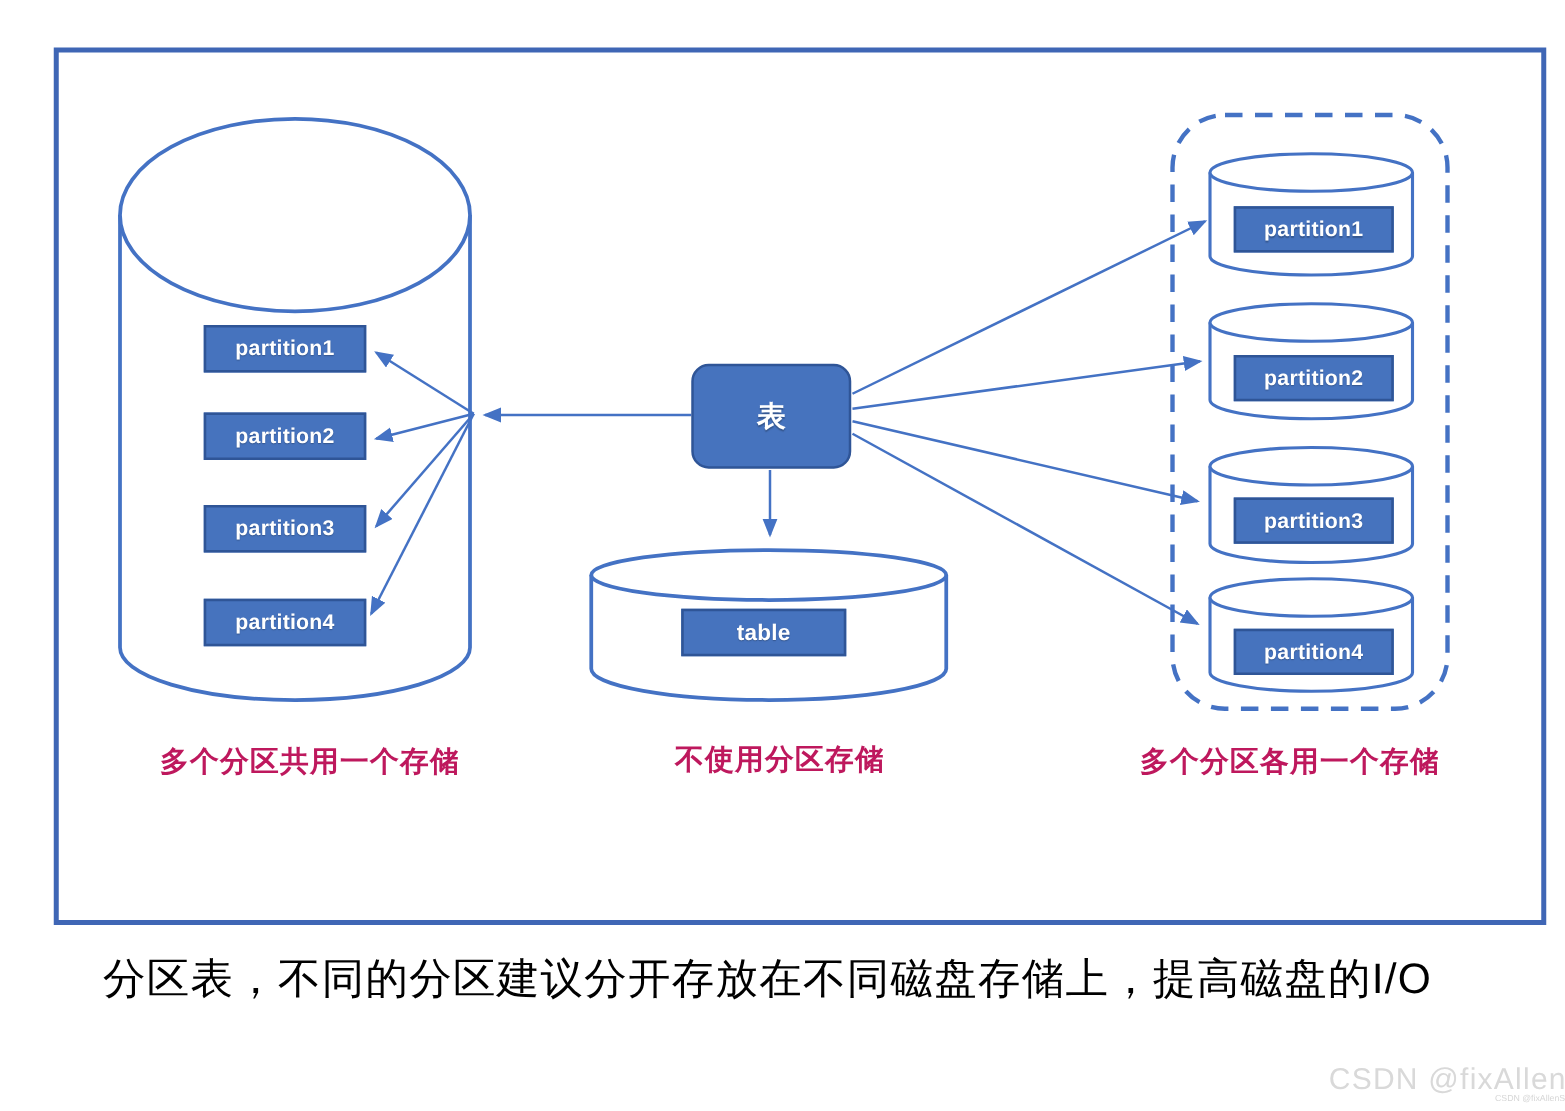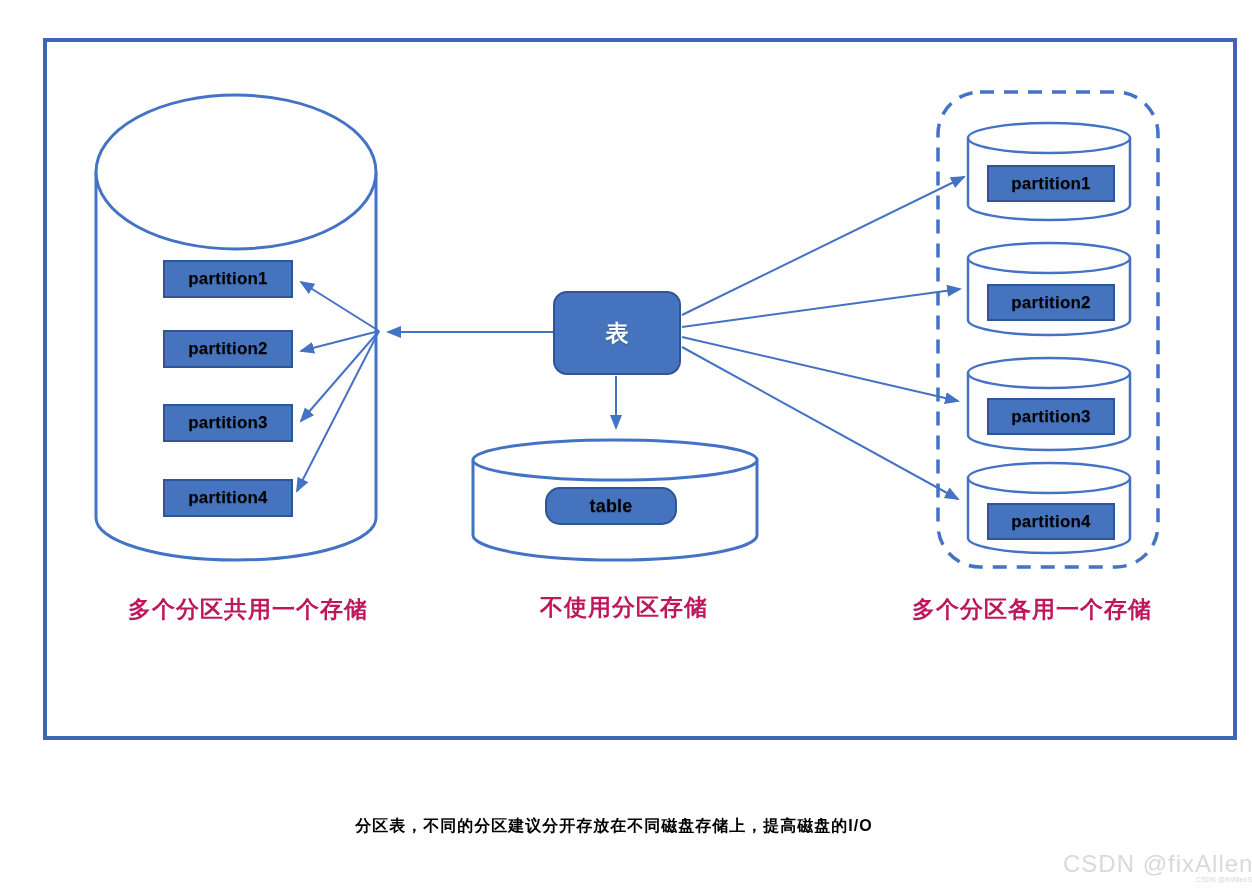--- a/index.html
+++ b/index.html
@@ -8,40 +8,40 @@
     font-family:"Liberation Sans","DejaVu Sans",sans-serif;overflow:hidden;
   }
   #shapes{position:absolute;left:0;top:0;width:1252px;height:889px;}
   .frame{
     position:absolute;left:43px;top:38px;width:1186px;height:694px;
     border:4px solid #3F66B5;box-sizing:content-box;
   }
   .node-box{
     position:absolute;display:flex;align-items:center;justify-content:center;
     background:#4673BE;border:2px solid #2F5597;box-sizing:border-box;
-    color:#000000;font-weight:bold;font-size:17px;letter-spacing:.2px;
+    color:#ffffff;font-weight:bold;font-size:17px;letter-spacing:.2px;
     text-shadow:0 1px 1px rgba(0,0,0,.25);
   }
   .lbox{left:163px;width:130px;height:38px;}
   .rbox{left:987px;width:128px;height:37px;}
   .table-node{
     position:absolute;left:553px;top:291px;width:128px;height:84px;
     background:#4673BE;border:2px solid #2F5597;border-radius:14px;
     display:flex;align-items:center;justify-content:center;
     color:#fff;font-weight:bold;font-size:23px;box-sizing:border-box;
     text-shadow:0 1px 1px rgba(0,0,0,.25);
   }
-  .tablebox{left:545px;top:487px;width:132px;height:38px;font-size:18px;border-radius:15px;}
+  .tablebox{left:545px;top:487px;width:132px;height:38px;font-size:18px;}
   .zone-label{
     position:absolute;transform:translateX(-50%);white-space:nowrap;
     color:#be185d;font-weight:bold;font-size:23px;letter-spacing:1px;
   }
   .caption{
-    position:absolute;left:614px;top:816px;transform:translateX(-50%);
-    white-space:nowrap;color:#000;font-weight:bold;font-size:16px;letter-spacing:1px;
+    position:absolute;left:614px;top:760px;transform:translateX(-50%);
+    white-space:nowrap;color:#000;font-weight:normal;font-size:34px;letter-spacing:1px;
   }
   .watermark{
     position:absolute;left:1063px;top:850px;white-space:nowrap;
     color:#D9D9D9;font-size:24px;letter-spacing:1px;
   }
   .watermark-small{
     position:absolute;left:1196px;top:876px;white-space:nowrap;
     color:#D6D6D6;font-size:7px;
   }
 </style>

